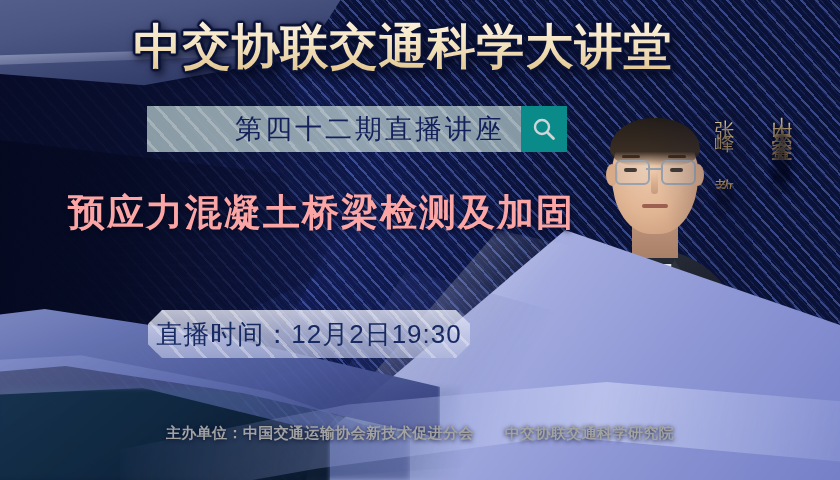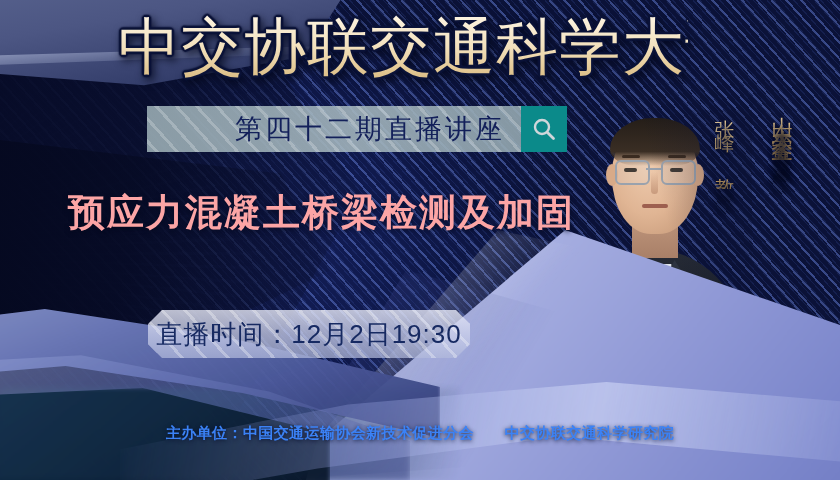--- a/index.html
+++ b/index.html
@@ -257,22 +257,22 @@
     position: absolute;
     left: 0; bottom: 0; width: 196px; height: 290px;
     background: linear-gradient(255deg, rgba(10,16,48,0.35) 0%, rgba(10,16,48,0) 42%);
   }
 
   
   .main-title {
     position: absolute;
     left: 118px; top: 14px;
     width: 570px;
-    font-size: 62px;
-    font-weight: 400;
+    font-size: 48px;
+    font-weight: 700;
     letter-spacing: 1px;
     line-height: 66px;
     text-align: center;
     color: #f2e3c4;
     background: linear-gradient(180deg, #fdf4e2 0%, #f3e2bf 48%, #e6cd9c 78%, #d9bb83 100%);
     -webkit-background-clip: text;
     background-clip: text;
     -webkit-text-fill-color: transparent;
     filter: drop-shadow(0 0 1px #0b1338) drop-shadow(1px 1px 0 #0b1338) drop-shadow(-1px 1px 0 #0b1338) drop-shadow(1px -1px 0 #0b1338) drop-shadow(-1px -1px 0 #0b1338) drop-shadow(3px 4px 4px rgba(4,8,28,0.75));
     white-space: nowrap;
@@ -390,21 +390,21 @@
 
   
   .footer {
     position: absolute;
     left: 0; top: 424px;
     width: 840px;
     text-align: center;
     font-size: 15px;
     font-weight: 700;
     letter-spacing: 0.4px;
-    color: #3b82f6;
+    color: #a3a3a3;
     text-shadow: 0 1px 4px rgba(6,12,40,0.85);
     white-space: nowrap;
   }
 </style>
 </head>
 <body>
 
 <div id="poster">
 
   <div class="bg-base"></div>

